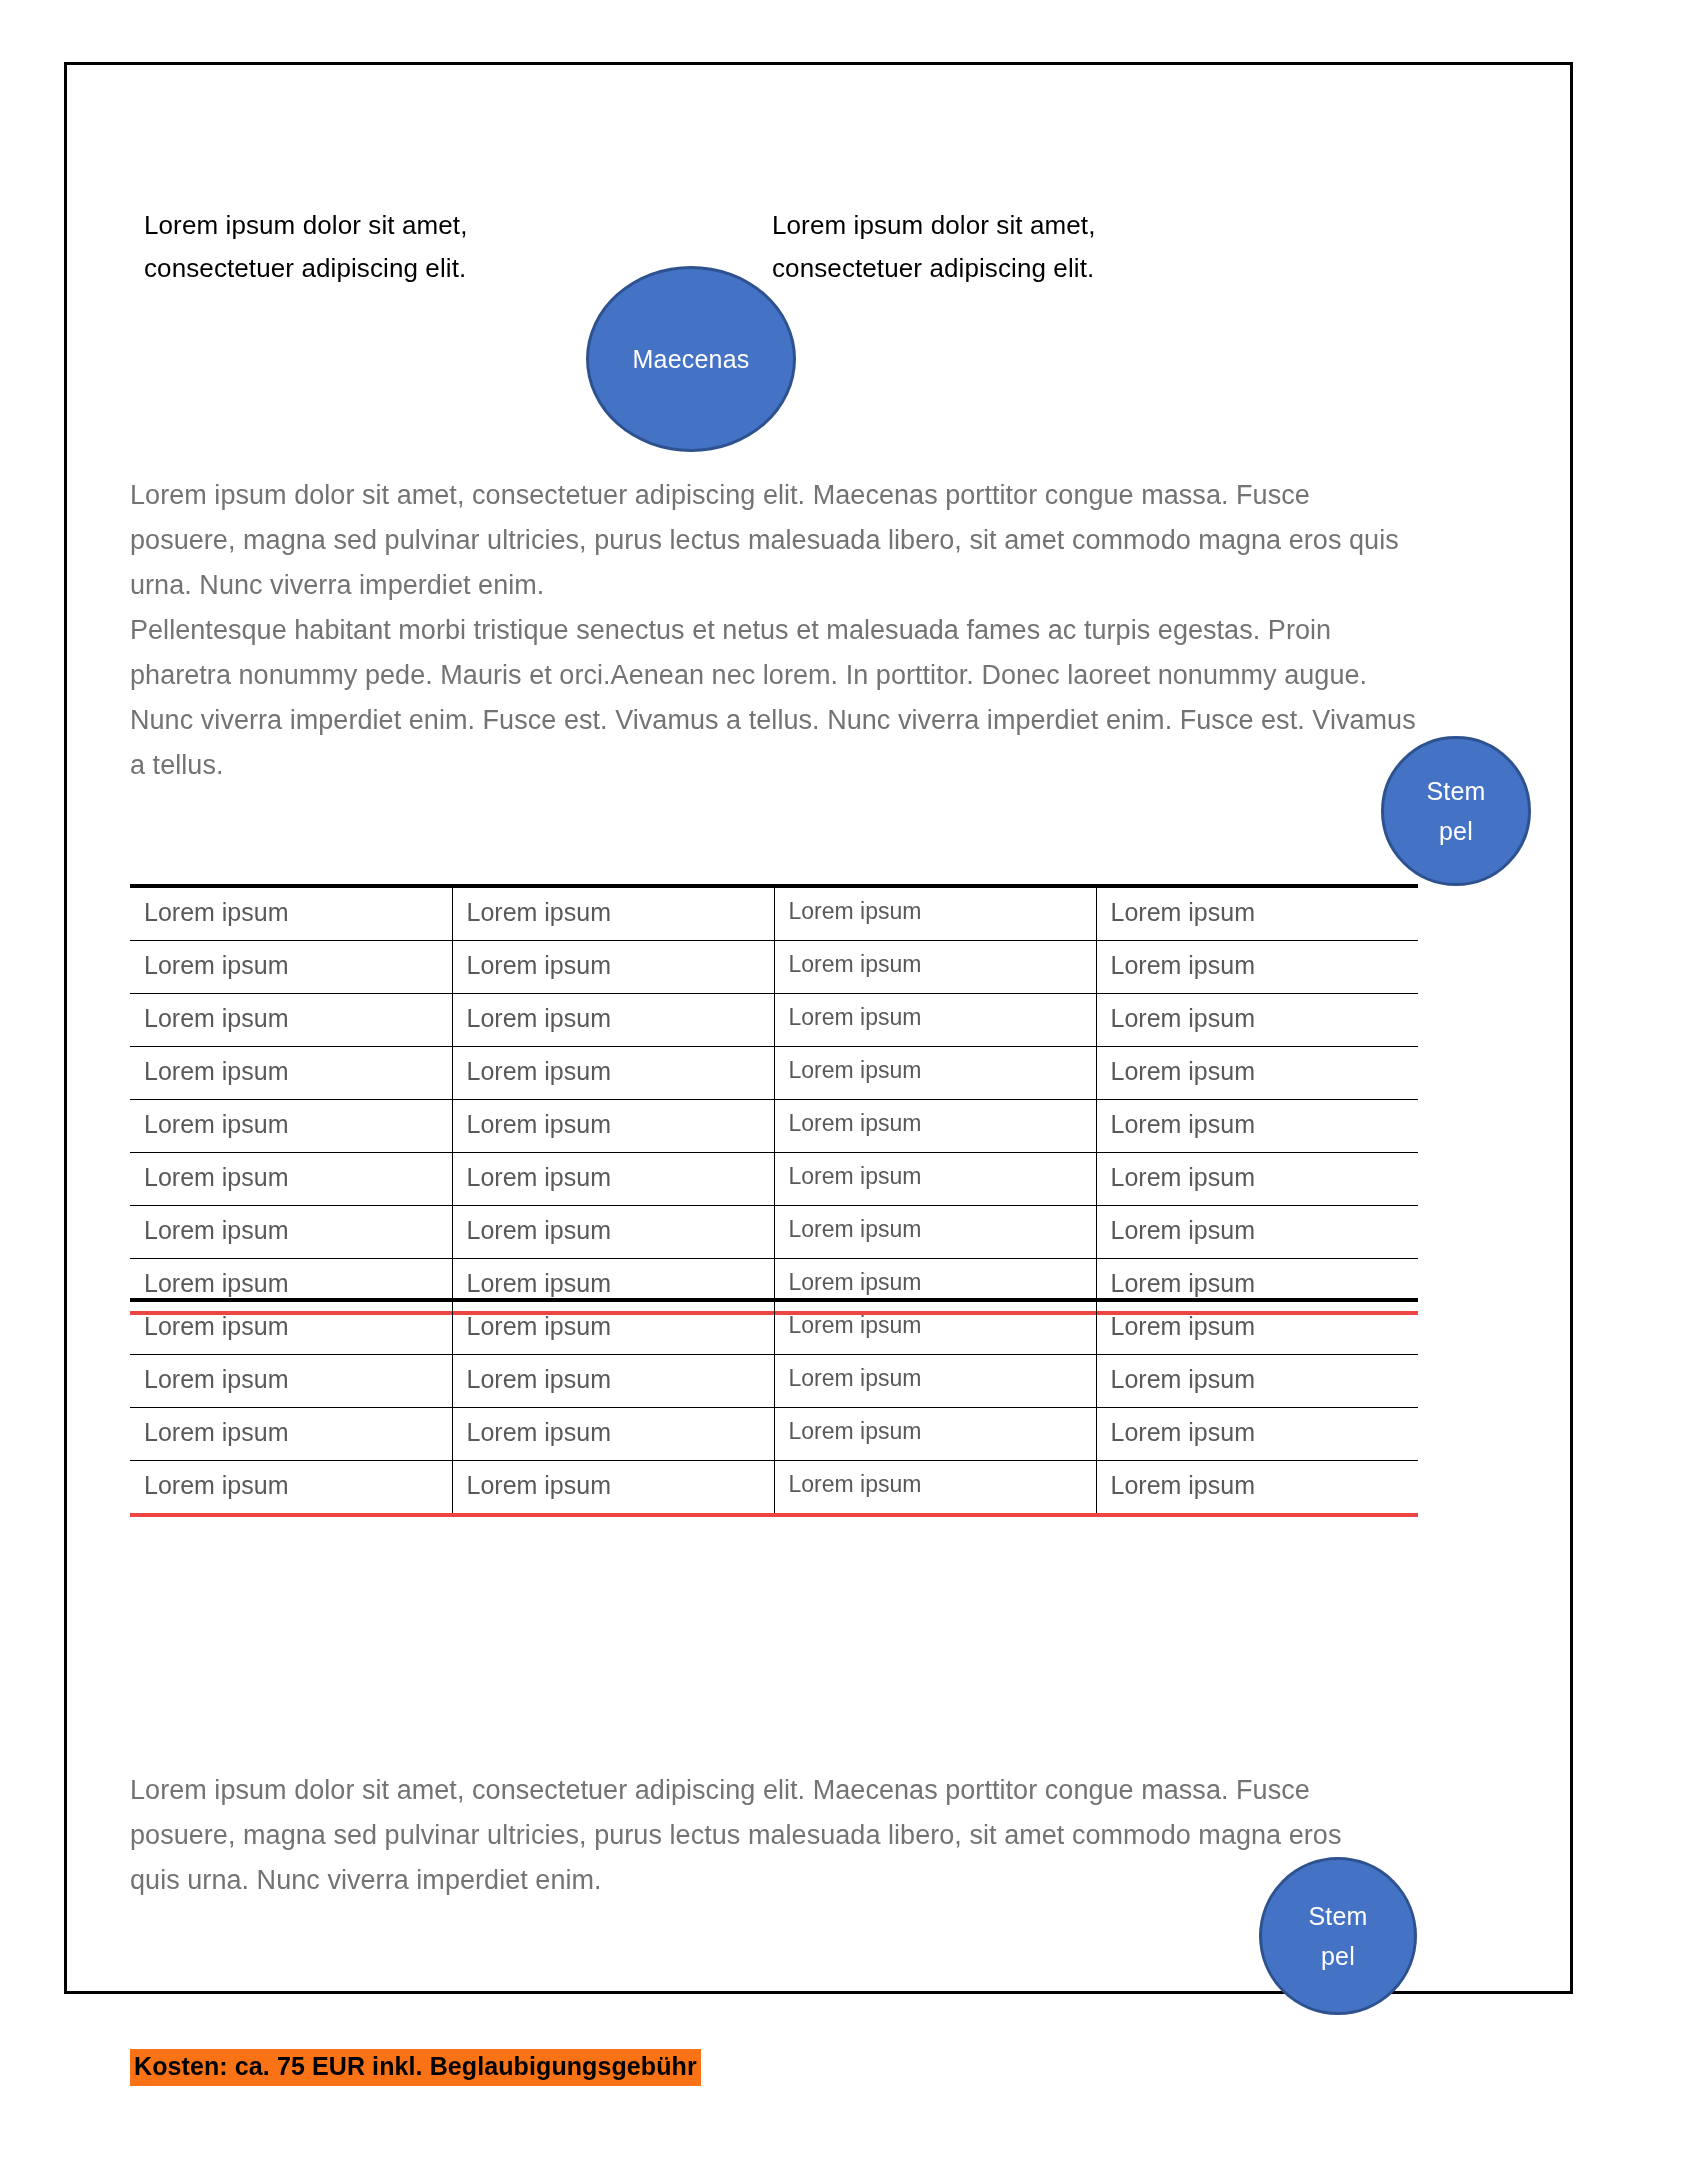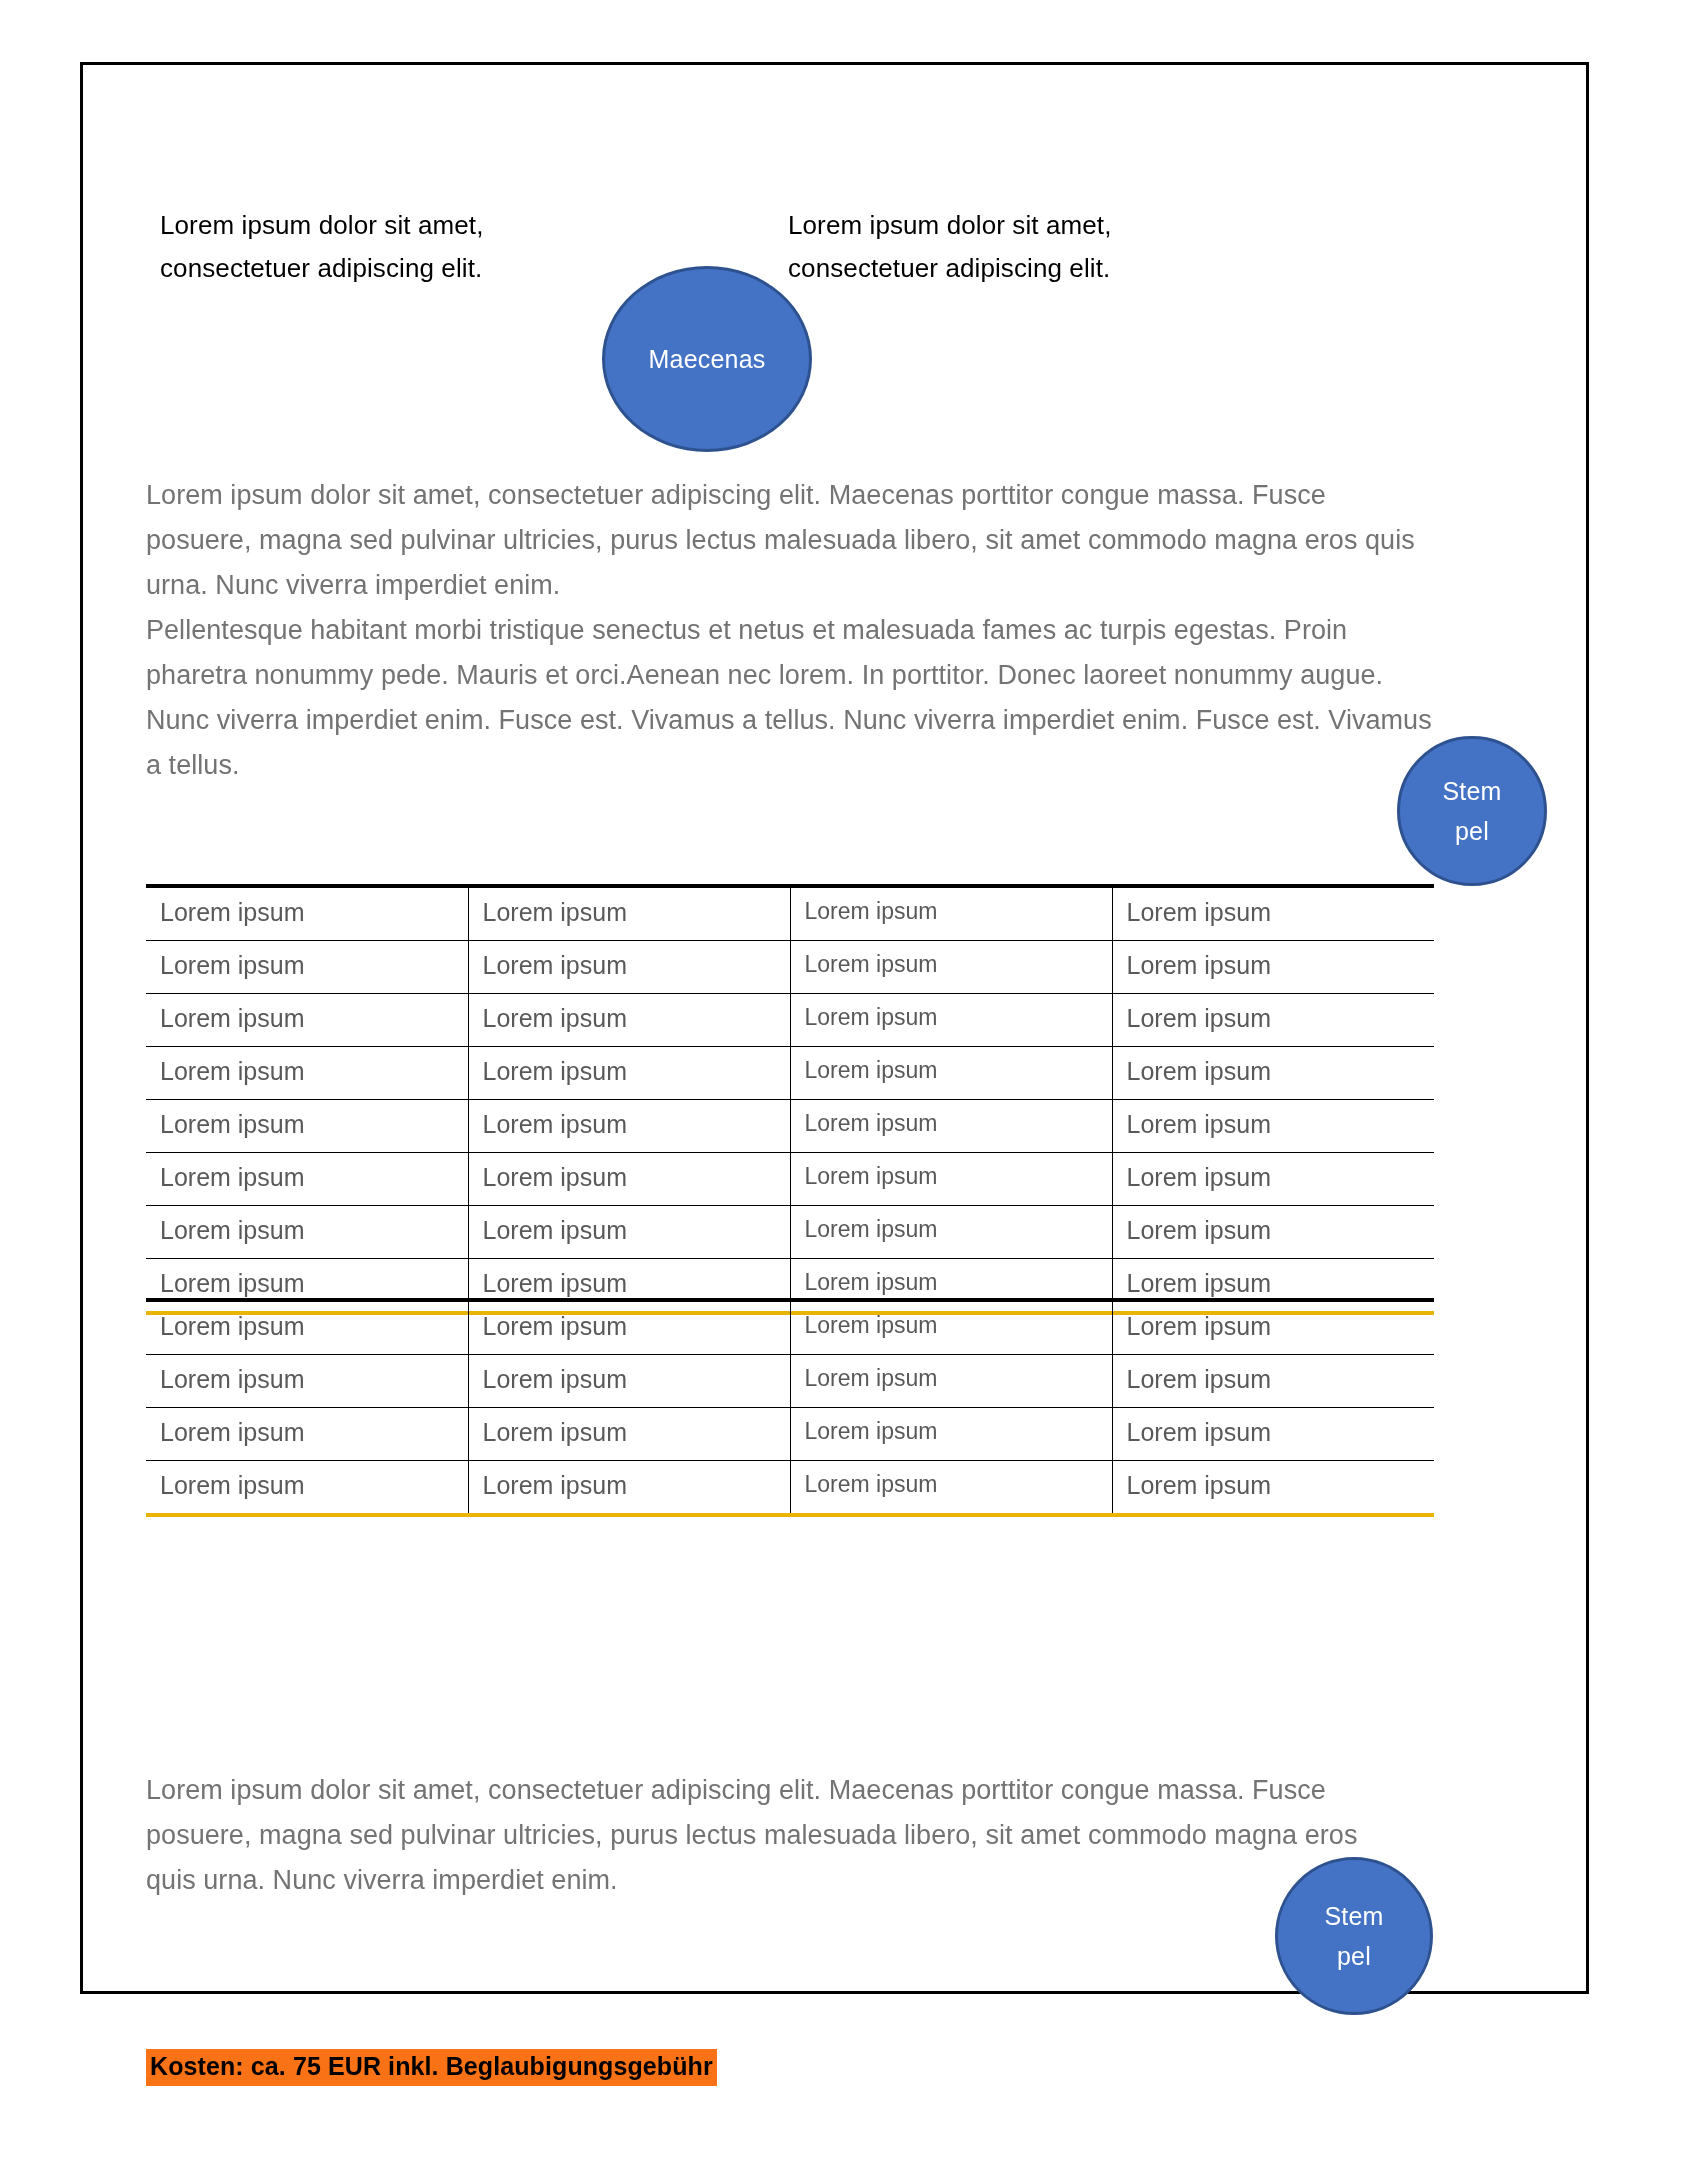--- a/index.html
+++ b/index.html
@@ -11,21 +11,21 @@
     width: 1683px;
     height: 2178px;
     position: relative;
     font-family: "Liberation Sans", sans-serif;
     overflow: hidden;
   }
 
   
   #page-frame {
     position: absolute;
-    left: 80px;
+    left: 64px;
     top: 62px;
     width: 1509px;
     height: 1932px;
     border: 3px solid #000000;
     box-sizing: border-box;
     background: #ffffff;
     text-decoration: underline;
   }
 
   
@@ -115,21 +115,21 @@
   .body-para p { margin: 0; }
 
   
   .doc-table {
     position: absolute;
     left: 63px;
     width: 1287px;
     border-collapse: collapse;
     table-layout: fixed;
     border-top: 4px solid #000000;
-    border-bottom: 4px solid #eab308;
+    border-bottom: 4px solid #ef4444;
   }
   #table-one { top: 819px; }
   #table-two { top: 1233px; }
 
   .doc-table td {
     border-left: 1.5px solid #000000;
     border-right: 1.5px solid #000000;
     border-top: 1.5px solid #000000;
     border-bottom: 1.5px solid #000000;
     padding: 6px 14px 10px 14px;

